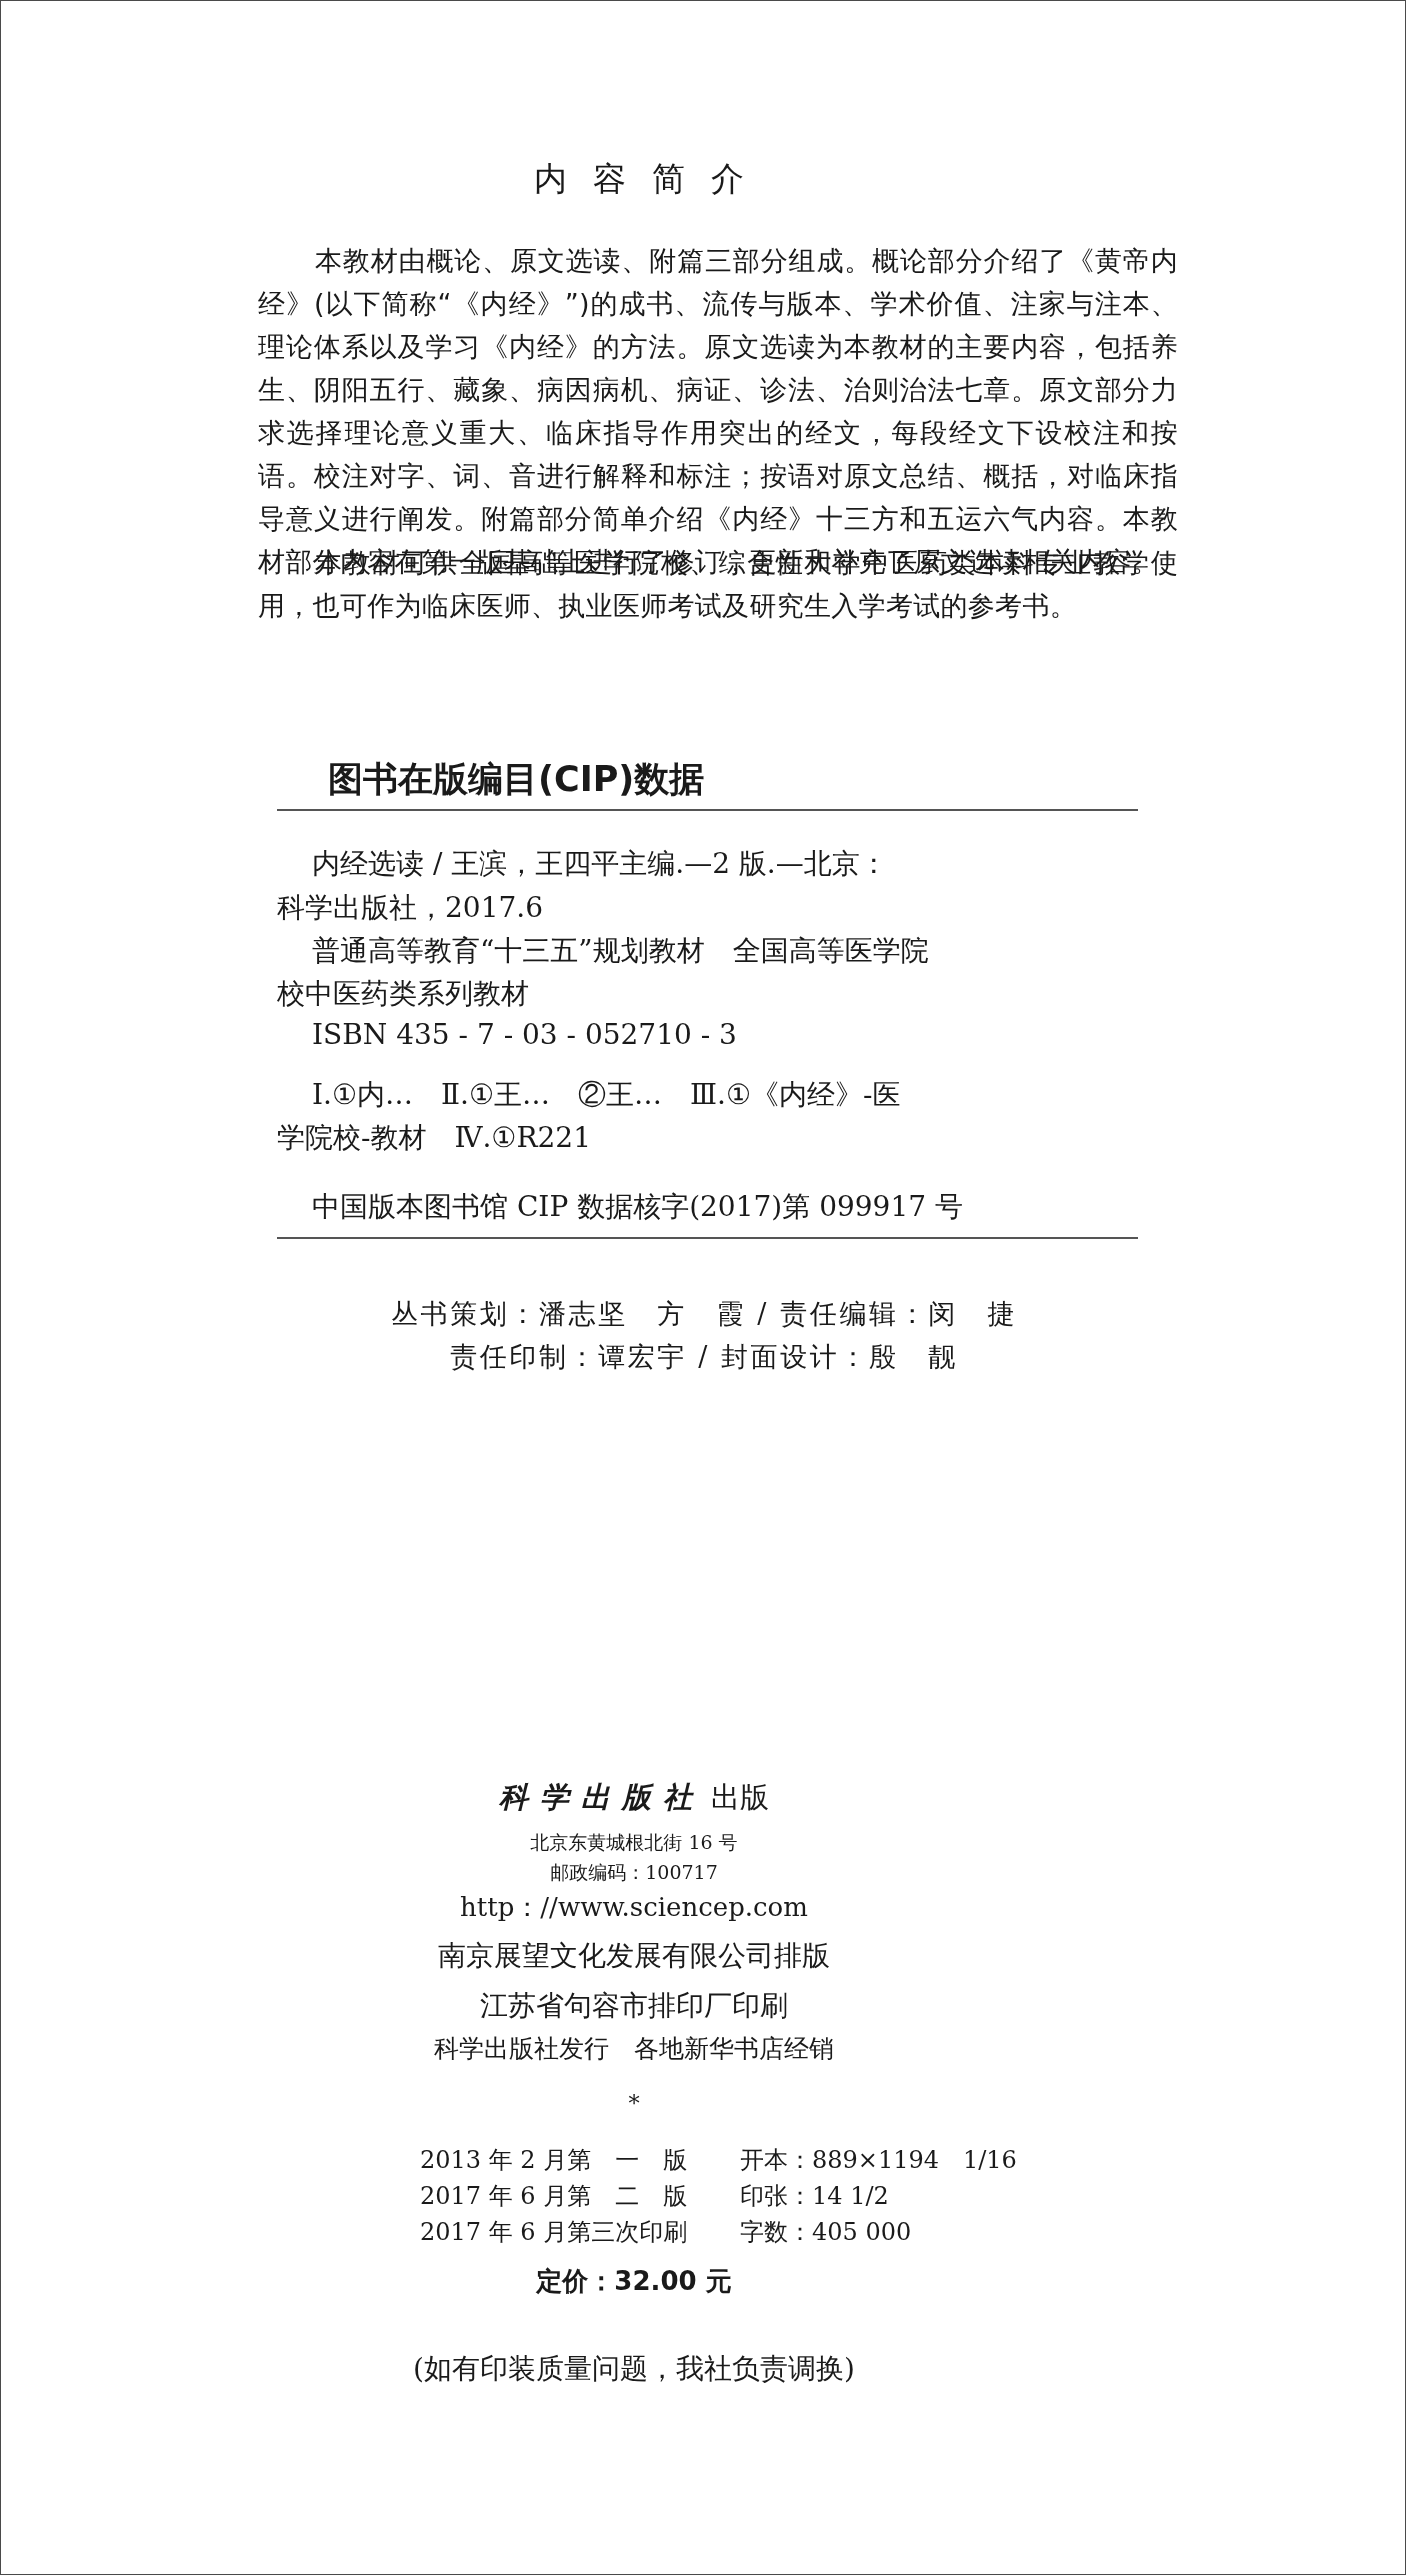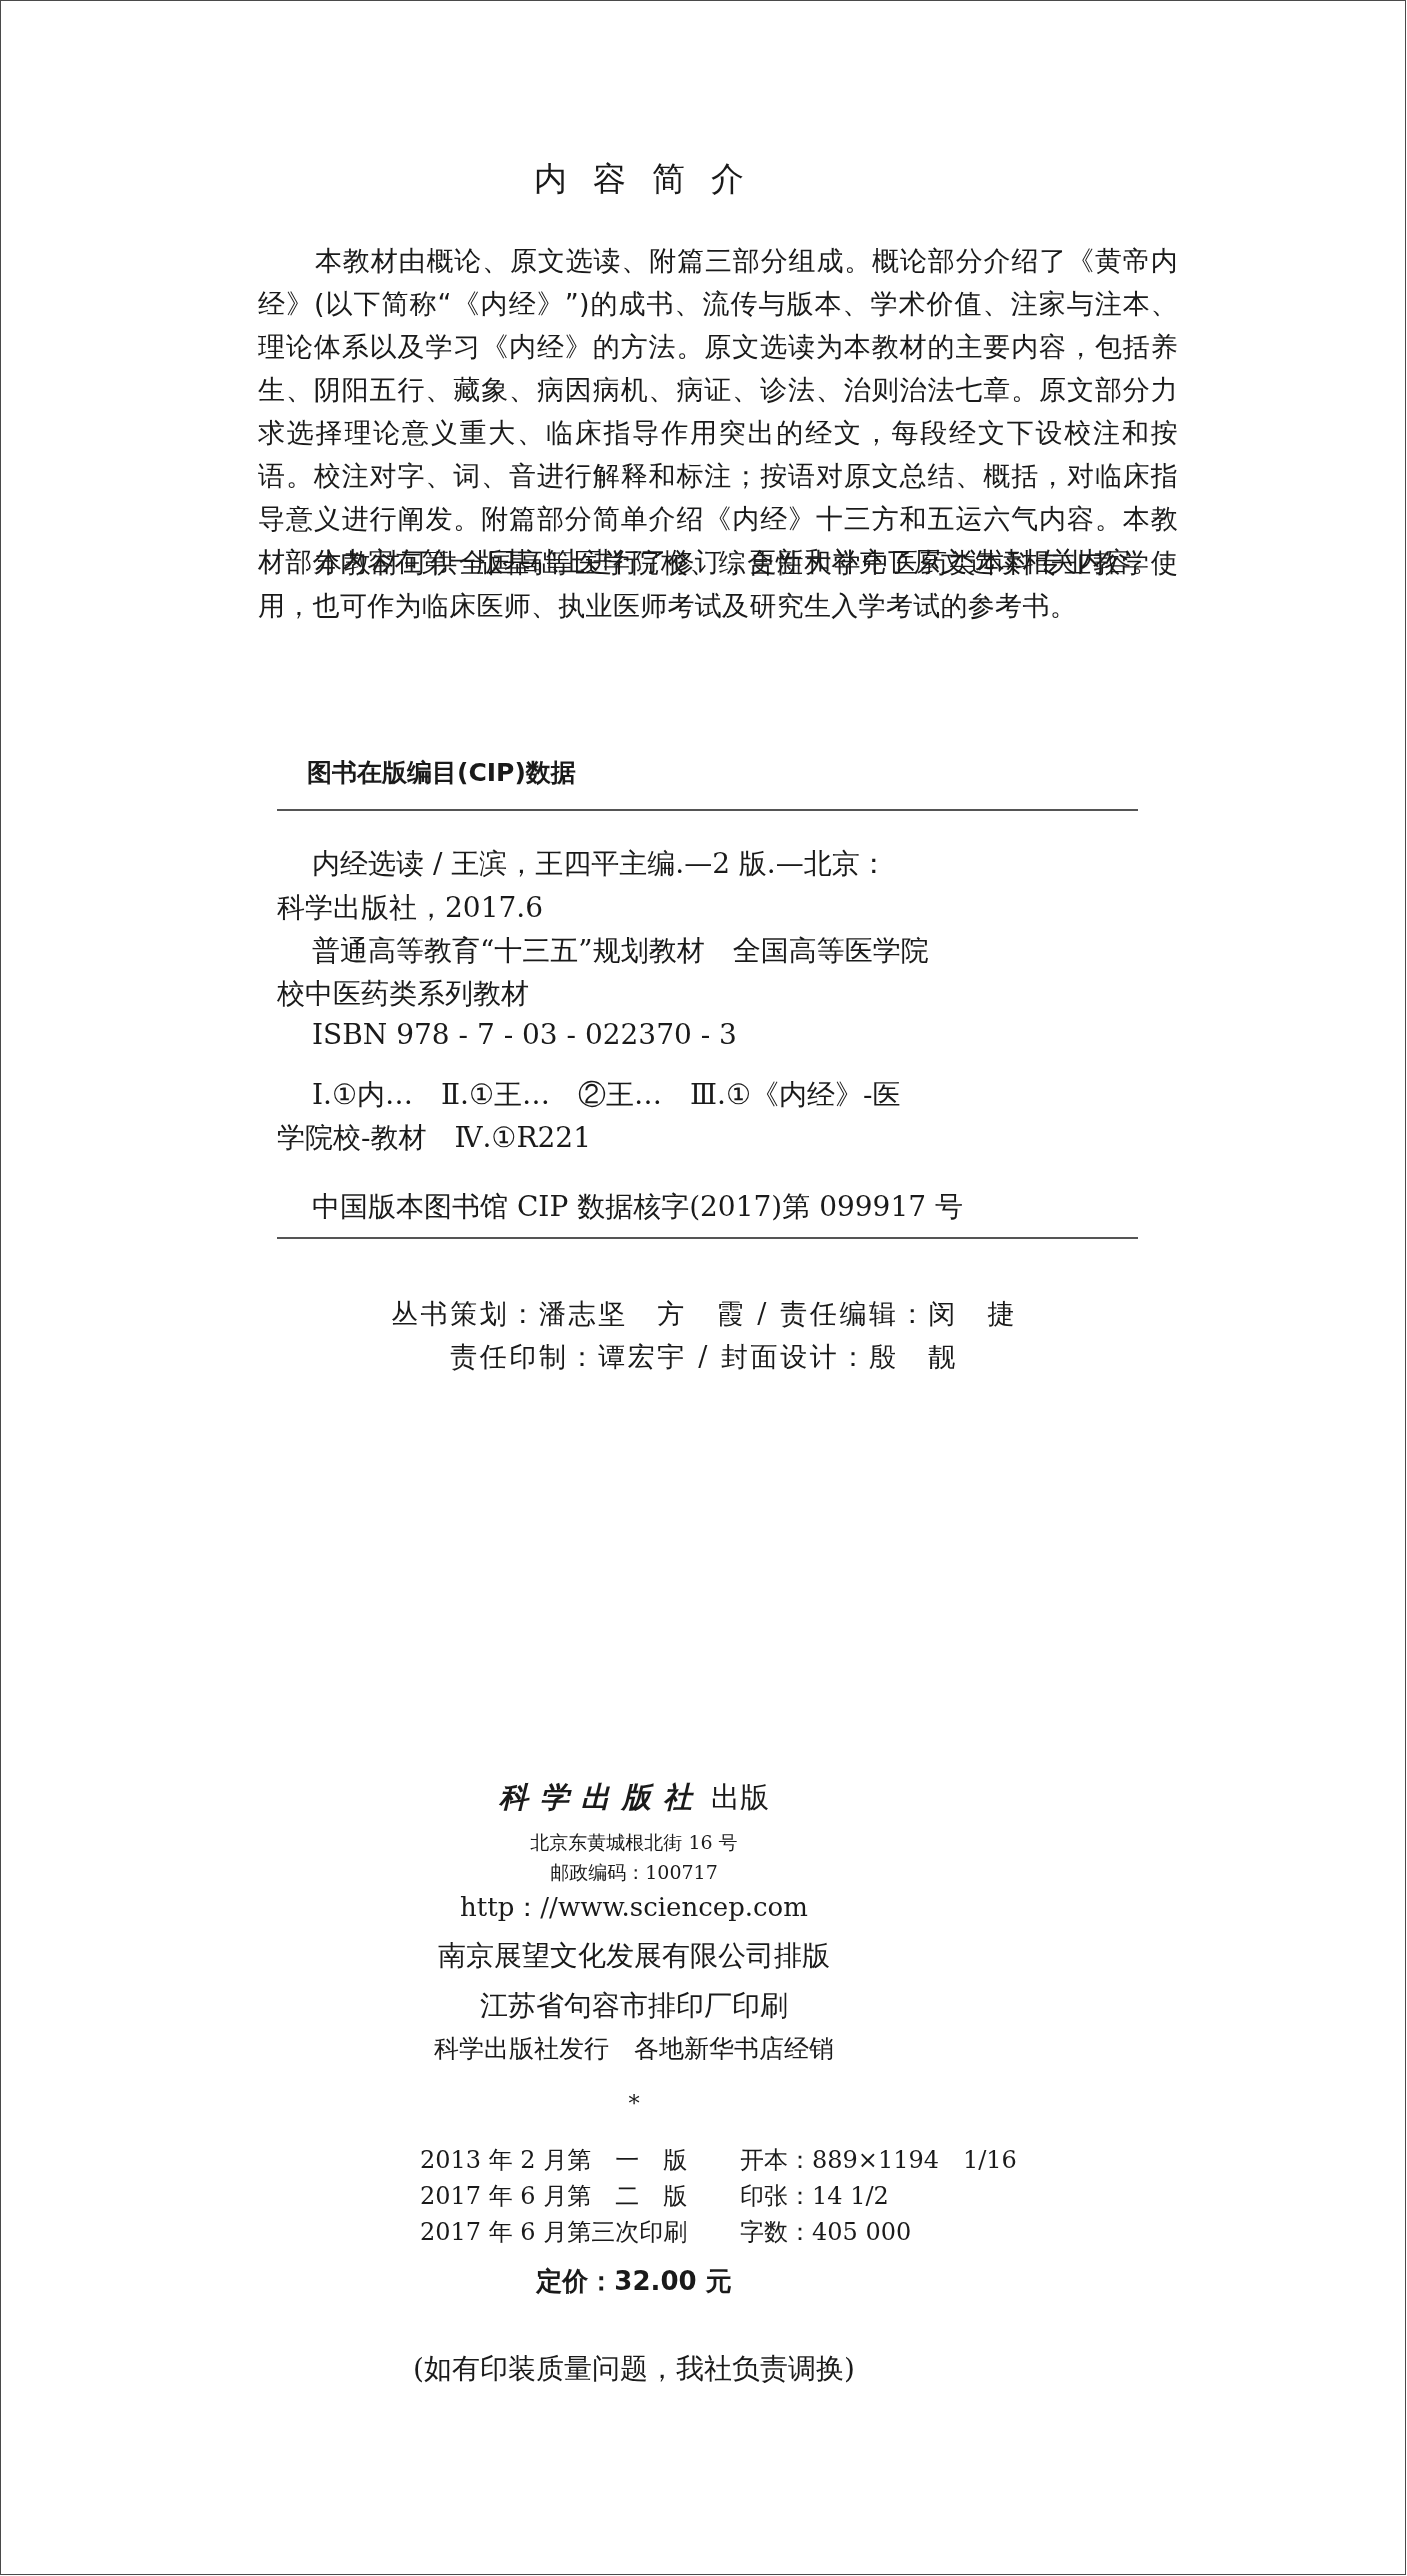--- a/index.html
+++ b/index.html
@@ -8,21 +8,21 @@
   .page-frame { position: absolute; left: 0; top: 0; width: 1404px; height: 2573px;
                 border: 1.7px solid #4a4a4a; }
   .abs { position: absolute; white-space: nowrap; }
   .title { left: 0; width: 1304px; top: 157px; text-align: center; font-size: 33px;
            letter-spacing: 26px; font-family: "DejaVu Sans", sans-serif; font-weight: normal; }
   .para { position: absolute; left: 258px; width: 920px; font-size: 27px; line-height: 43px;
           font-family: "DejaVu Sans", sans-serif; text-align: justify; text-indent: 57px;
           letter-spacing: 0.3px; white-space: normal; }
   .p1 { top: 239px; }
   .p2 { top: 541px; }
-  .cip-title { left: 307px; top: 756px; font-size: 25px; font-weight: bold;
+  .cip-title { left: 328px; top: 756px; font-size: 35px; font-weight: bold;
                font-family: "DejaVu Sans", sans-serif; }
   .rule { position: absolute; left: 277px; width: 861px; height: 0; border-top: 2.6px solid #555; }
   .rule1 { top: 809px; }
   .rule2 { top: 1237px; }
   .cip-line { font-size: 28px; font-family: "DejaVu Serif", serif; }
   .ind { left: 312px; }
   .noind { left: 277px; }
   .credits { left: 0; width: 1408px; text-align: center; font-size: 27px;
              font-family: "DejaVu Serif", serif; letter-spacing: 2.6px; }
   .center { left: 0; width: 1268px; text-align: center; }
@@ -48,21 +48,21 @@
 <div class="para p1">本教材由概论、原文选读、附篇三部分组成。概论部分介绍了《黄帝内经》(以下简称“《内经》”)的成书、流传与版本、学术价值、注家与注本、理论体系以及学习《内经》的方法。原文选读为本教材的主要内容，包括养生、阴阳五行、藏象、病因病机、病证、诊法、治则治法七章。原文部分力求选择理论意义重大、临床指导作用突出的经文，每段经文下设校注和按语。校注对字、词、音进行解释和标注；按语对原文总结、概括，对临床指导意义进行阐发。附篇部分简单介绍《内经》十三方和五运六气内容。本教材部分内容在第一版基础上进行了修订，更新和补充了原文选读相关内容。</div>
 <div class="para p2">本教材可供全国高等医学院校、综合性大学中医药类本科专业教学使用，也可作为临床医师、执业医师考试及研究生入学考试的参考书。</div>
 
 <div class="abs cip-title">图书在版编目(CIP)数据</div>
 <div class="rule rule1"></div>
 
 <div class="abs cip-line ind" style="top:845px">内经选读 / 王滨，王四平主编.—2 版.—北京：</div>
 <div class="abs cip-line noind" style="top:889px">科学出版社，2017.6</div>
 <div class="abs cip-line ind" style="top:932px">普通高等教育“十三五”规划教材　全国高等医学院</div>
 <div class="abs cip-line noind" style="top:975px">校中医药类系列教材</div>
-<div class="abs cip-line ind" style="top:1018px">ISBN 978 - 7 - 03 - 022370 - 3</div>
+<div class="abs cip-line ind" style="top:1018px">ISBN 435 - 7 - 03 - 052710 - 3</div>
 <div class="abs cip-line ind" style="top:1076px">Ⅰ.①内…　Ⅱ.①王…　②王…　Ⅲ.①《内经》-医</div>
 <div class="abs cip-line noind" style="top:1119px">学院校-教材　Ⅳ.①R221</div>
 <div class="abs cip-line ind" style="top:1188px">中国版本图书馆 CIP 数据核字(2017)第 099917 号</div>
 
 <div class="rule rule2"></div>
 
 <div class="abs credits" style="top:1296px">丛书策划：潘志坚　方　霞 / 责任编辑：闵　捷</div>
 <div class="abs credits" style="top:1339px">责任印制：谭宏宇 / 封面设计：殷　靓</div>
 
 <div class="abs center pub-name">

